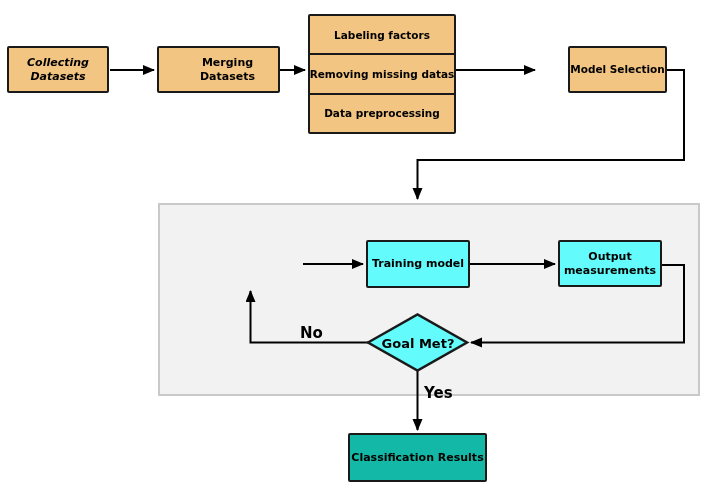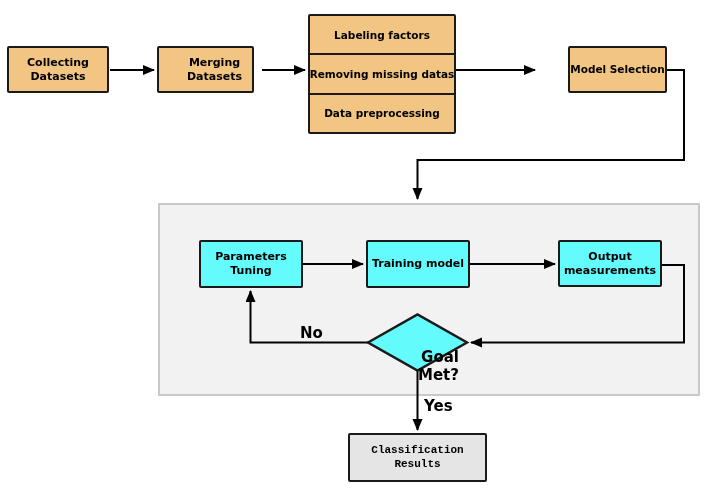--- a/index.html
+++ b/index.html
@@ -17,25 +17,25 @@
     display:flex;align-items:center;justify-content:center;
     text-align:center;
     border:2px solid #1a1a1a;
     border-radius:2px;
     box-sizing:border-box;
     font-size:11px;line-height:1.25;
     z-index:3;
   }
   .stage{background:#F3C583;}
   .loop{background:#63FBFB;}
-  .result{background:#e5e5e5;font-family:Liberation Mono, monospace;}
+  .result{background:#14b8a6;}
   .nowrap{white-space:nowrap;font-size:10.5px;}
 
-  #node-collecting{left:7px;top:46px;width:102px;height:47px;}
-  #node-merging{left:157px;top:46px;width:97px;height:47px;padding-left:18px;}
+  #node-collecting{left:7px;top:46px;width:102px;height:47px;font-style:italic;}
+  #node-merging{left:157px;top:46px;width:123px;height:47px;padding-left:18px;}
   #node-model{left:554px;top:46px;width:99px;height:47px;margin-left:14px;}
 
   #stack{
     position:absolute;left:308px;top:14px;width:148px;height:120px;
     border:2px solid #1a1a1a;border-radius:2px;box-sizing:border-box;
     background:#F3C583;z-index:3;
     display:flex;flex-direction:column;
   }
   .stack-row{
     flex:1 1 auto;
@@ -55,25 +55,25 @@
   #node-training{left:366px;top:240px;width:104px;height:48px;}
   #node-output{left:558px;top:240px;width:104px;height:47px;text-align:center;}
   #node-classification{left:348px;top:433px;width:139px;height:49px;}
 
   #arrows{position:absolute;left:0;top:0;z-index:2;}
 
   .edge-label{
     position:absolute;font-size:15px;z-index:4;
   }
   #label-no{left:300px;top:324px;}
-  #label-yes{left:424px;top:397px;}
+  #label-yes{left:424px;top:384px;}
 
   #goal-met-text{
-    position:absolute;left:377px;top:348px;width:82px;
-    text-align:right;font-size:15px;z-index:4;
+    position:absolute;left:377px;top:336px;width:82px;
+    text-align:center;font-size:13px;z-index:4;
   }
 </style>
 </head>
 <body>
 
 <div id="canvas">
 
   <div id="panel"></div>
 
   <svg id="arrows" width="706" height="497" viewBox="0 0 706 497">
@@ -101,21 +101,20 @@
   <div class="node stage" id="node-merging">Merging Datasets</div>
 
   <div id="stack">
     <div class="stack-row">Labeling factors</div>
     <div class="stack-row">Removing missing datas</div>
     <div class="stack-row">Data preprocessing</div>
   </div>
 
   <div class="node stage nowrap" id="node-model">Model Selection</div>
 
-  <div class="node loop" id="node-parameters">Parameters Tuning</div>
 
   <div class="node loop" id="node-training">Training model</div>
 
   <div class="node loop" id="node-output">Output measurements</div>
 
   <div id="goal-met-text">Goal Met?</div>
 
   <div class="edge-label" id="label-no">No</div>
   <div class="edge-label" id="label-yes">Yes</div>
 

